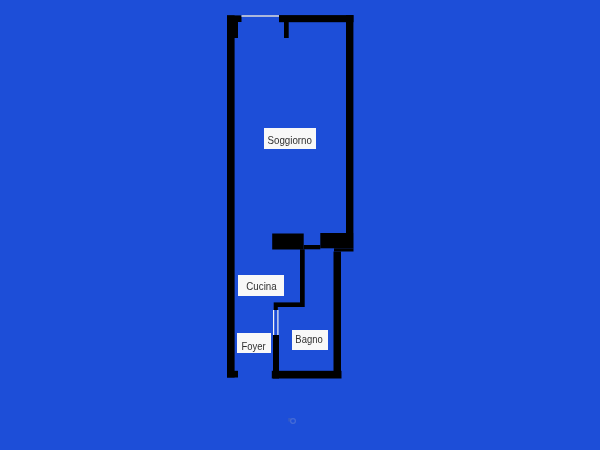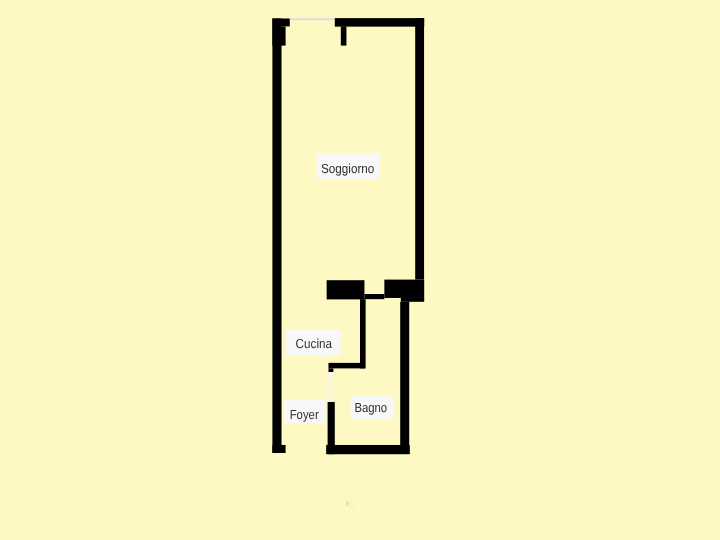--- a/index.html
+++ b/index.html
@@ -1,16 +1,16 @@
 <!DOCTYPE html>
 <html><head>
 <meta charset="utf-8">
 <style>
   html,body{margin:0;padding:0;background:#ffffff;}
-  .page{position:relative;width:600px;height:450px;background:#fef9c3;overflow:hidden;}
+  .page{position:relative;width:600px;height:450px;background:#1d4ed8;overflow:hidden;}
   svg{position:absolute;left:0;top:0;filter:blur(0.4px);}
   text{font-family:"Liberation Sans",sans-serif;fill:#2f2f2f;}
 </style>
 </head>
 <body>
 <div class="page">
 <svg width="600" height="450" viewBox="0 0 600 450">
 
   <g>
     <rect x="264" y="128" width="52" height="21" fill="#f8f8f8"></rect>

